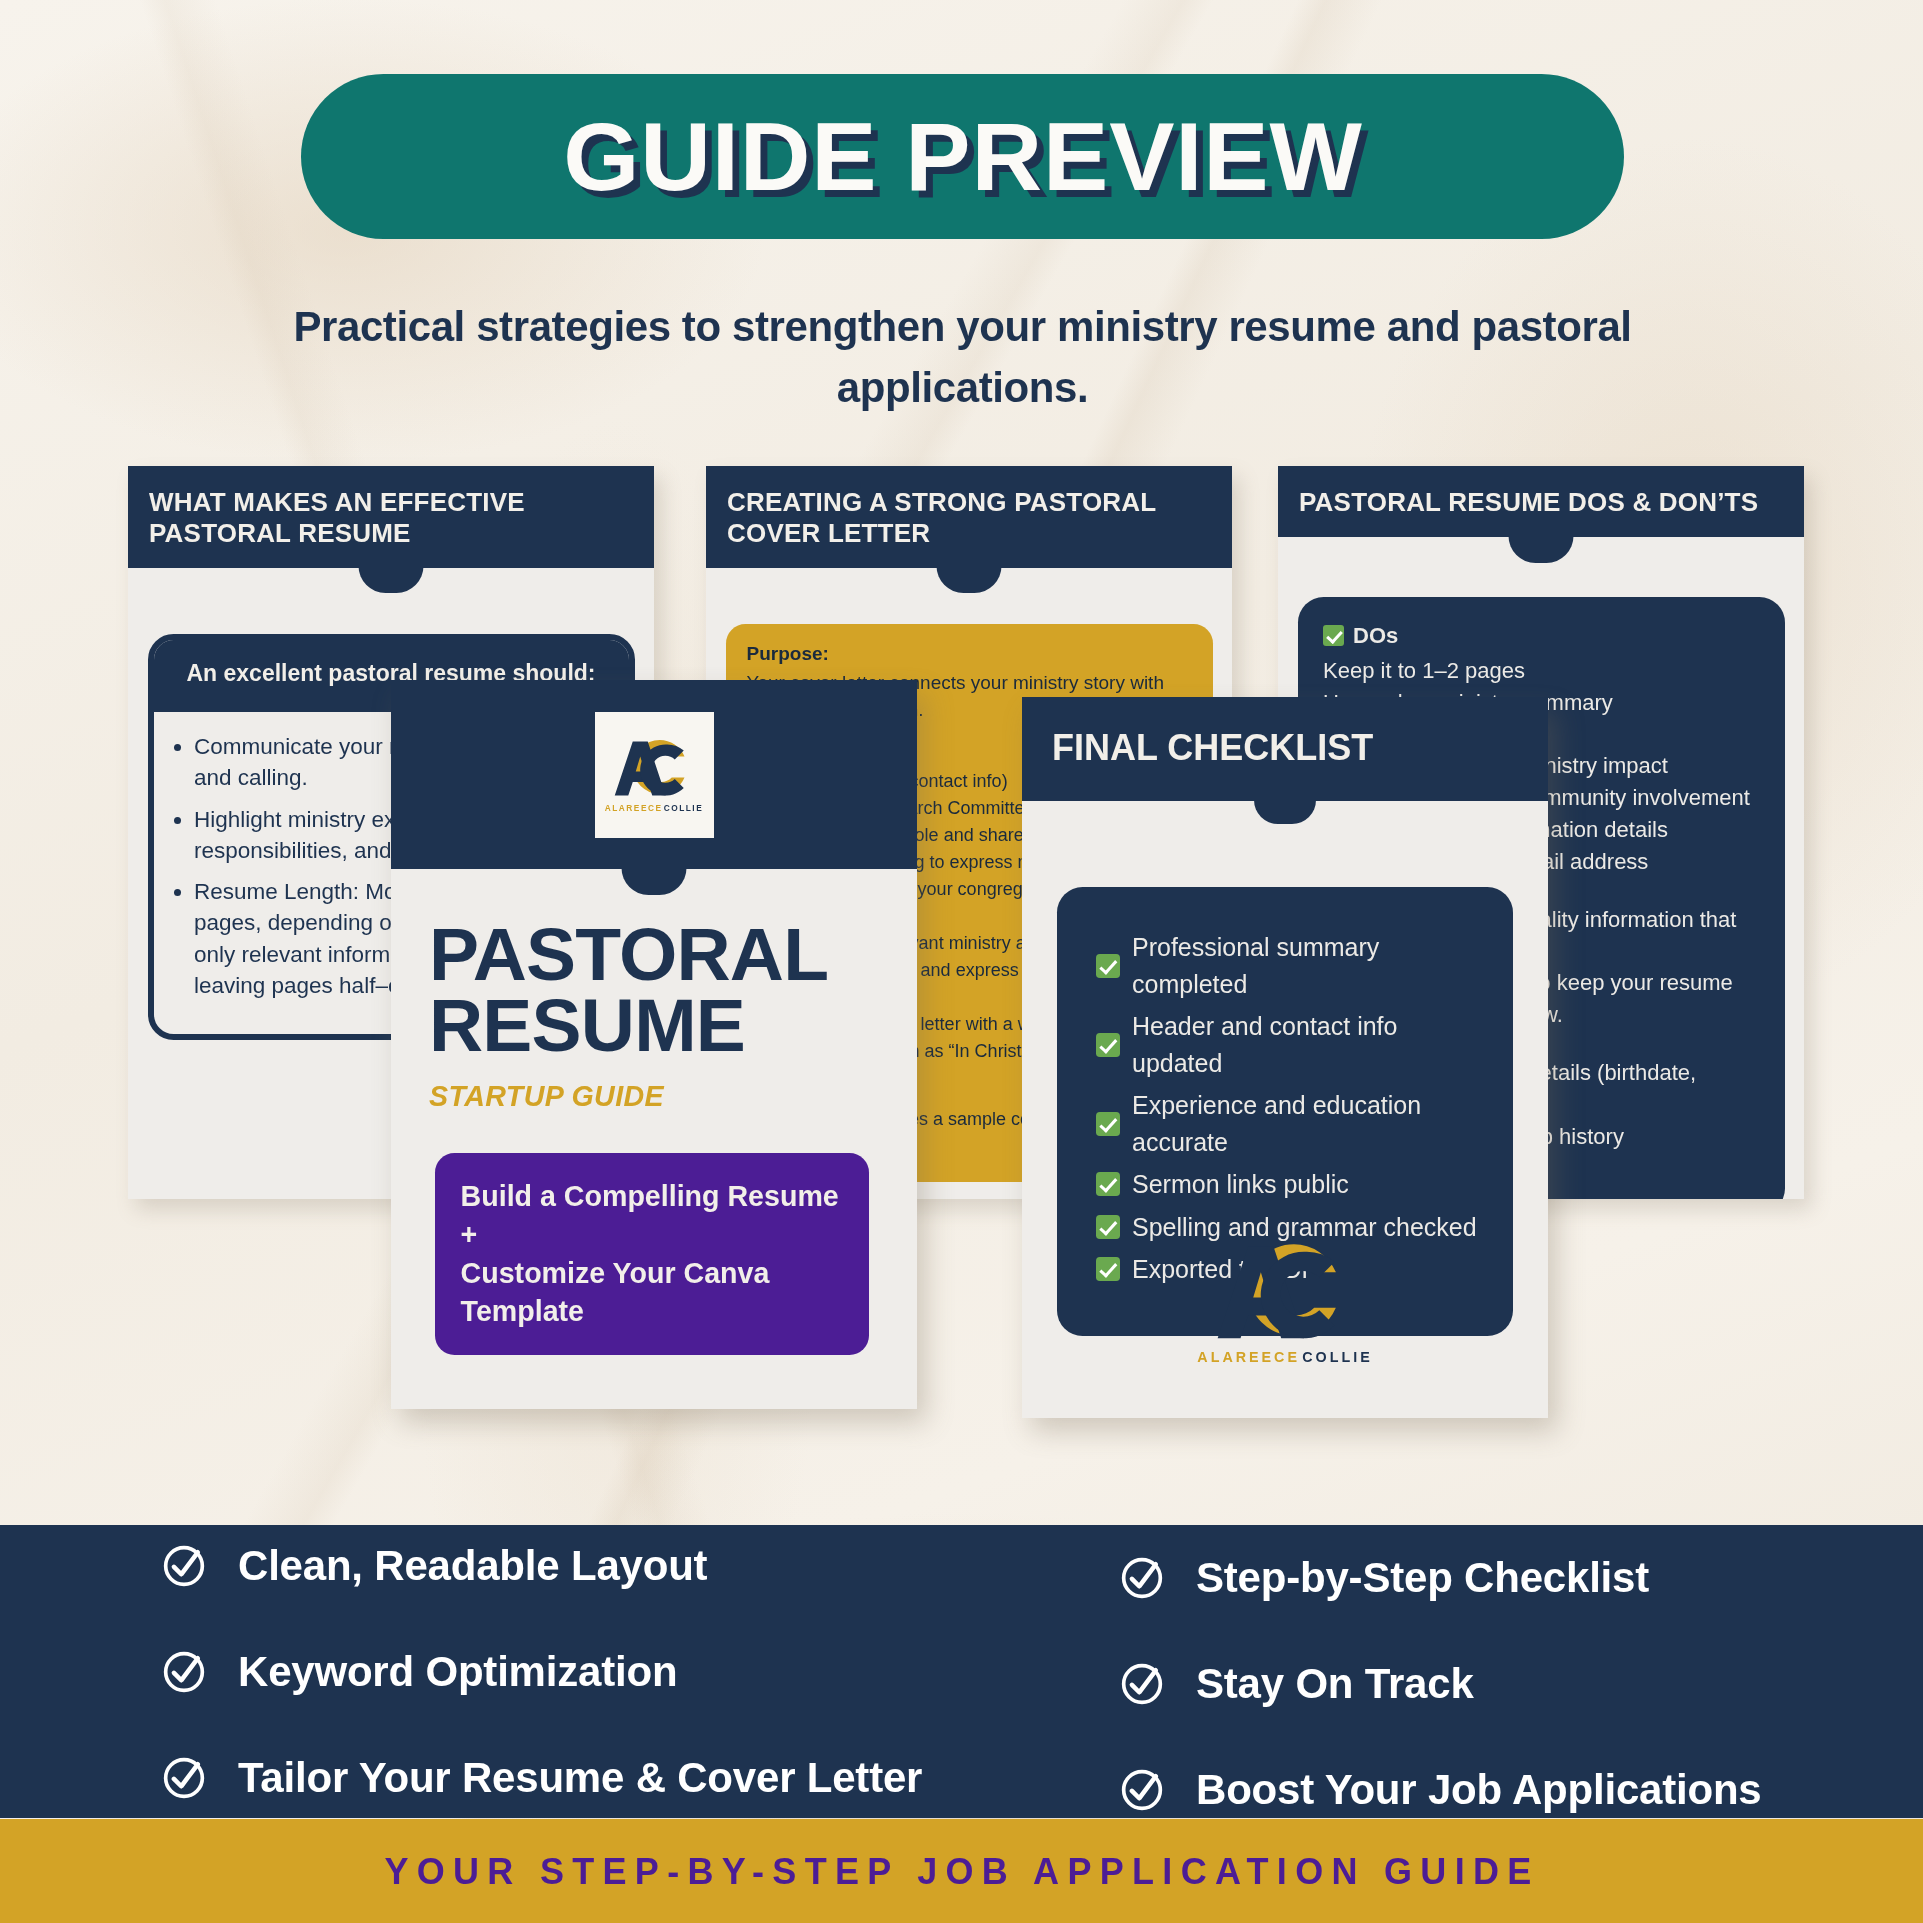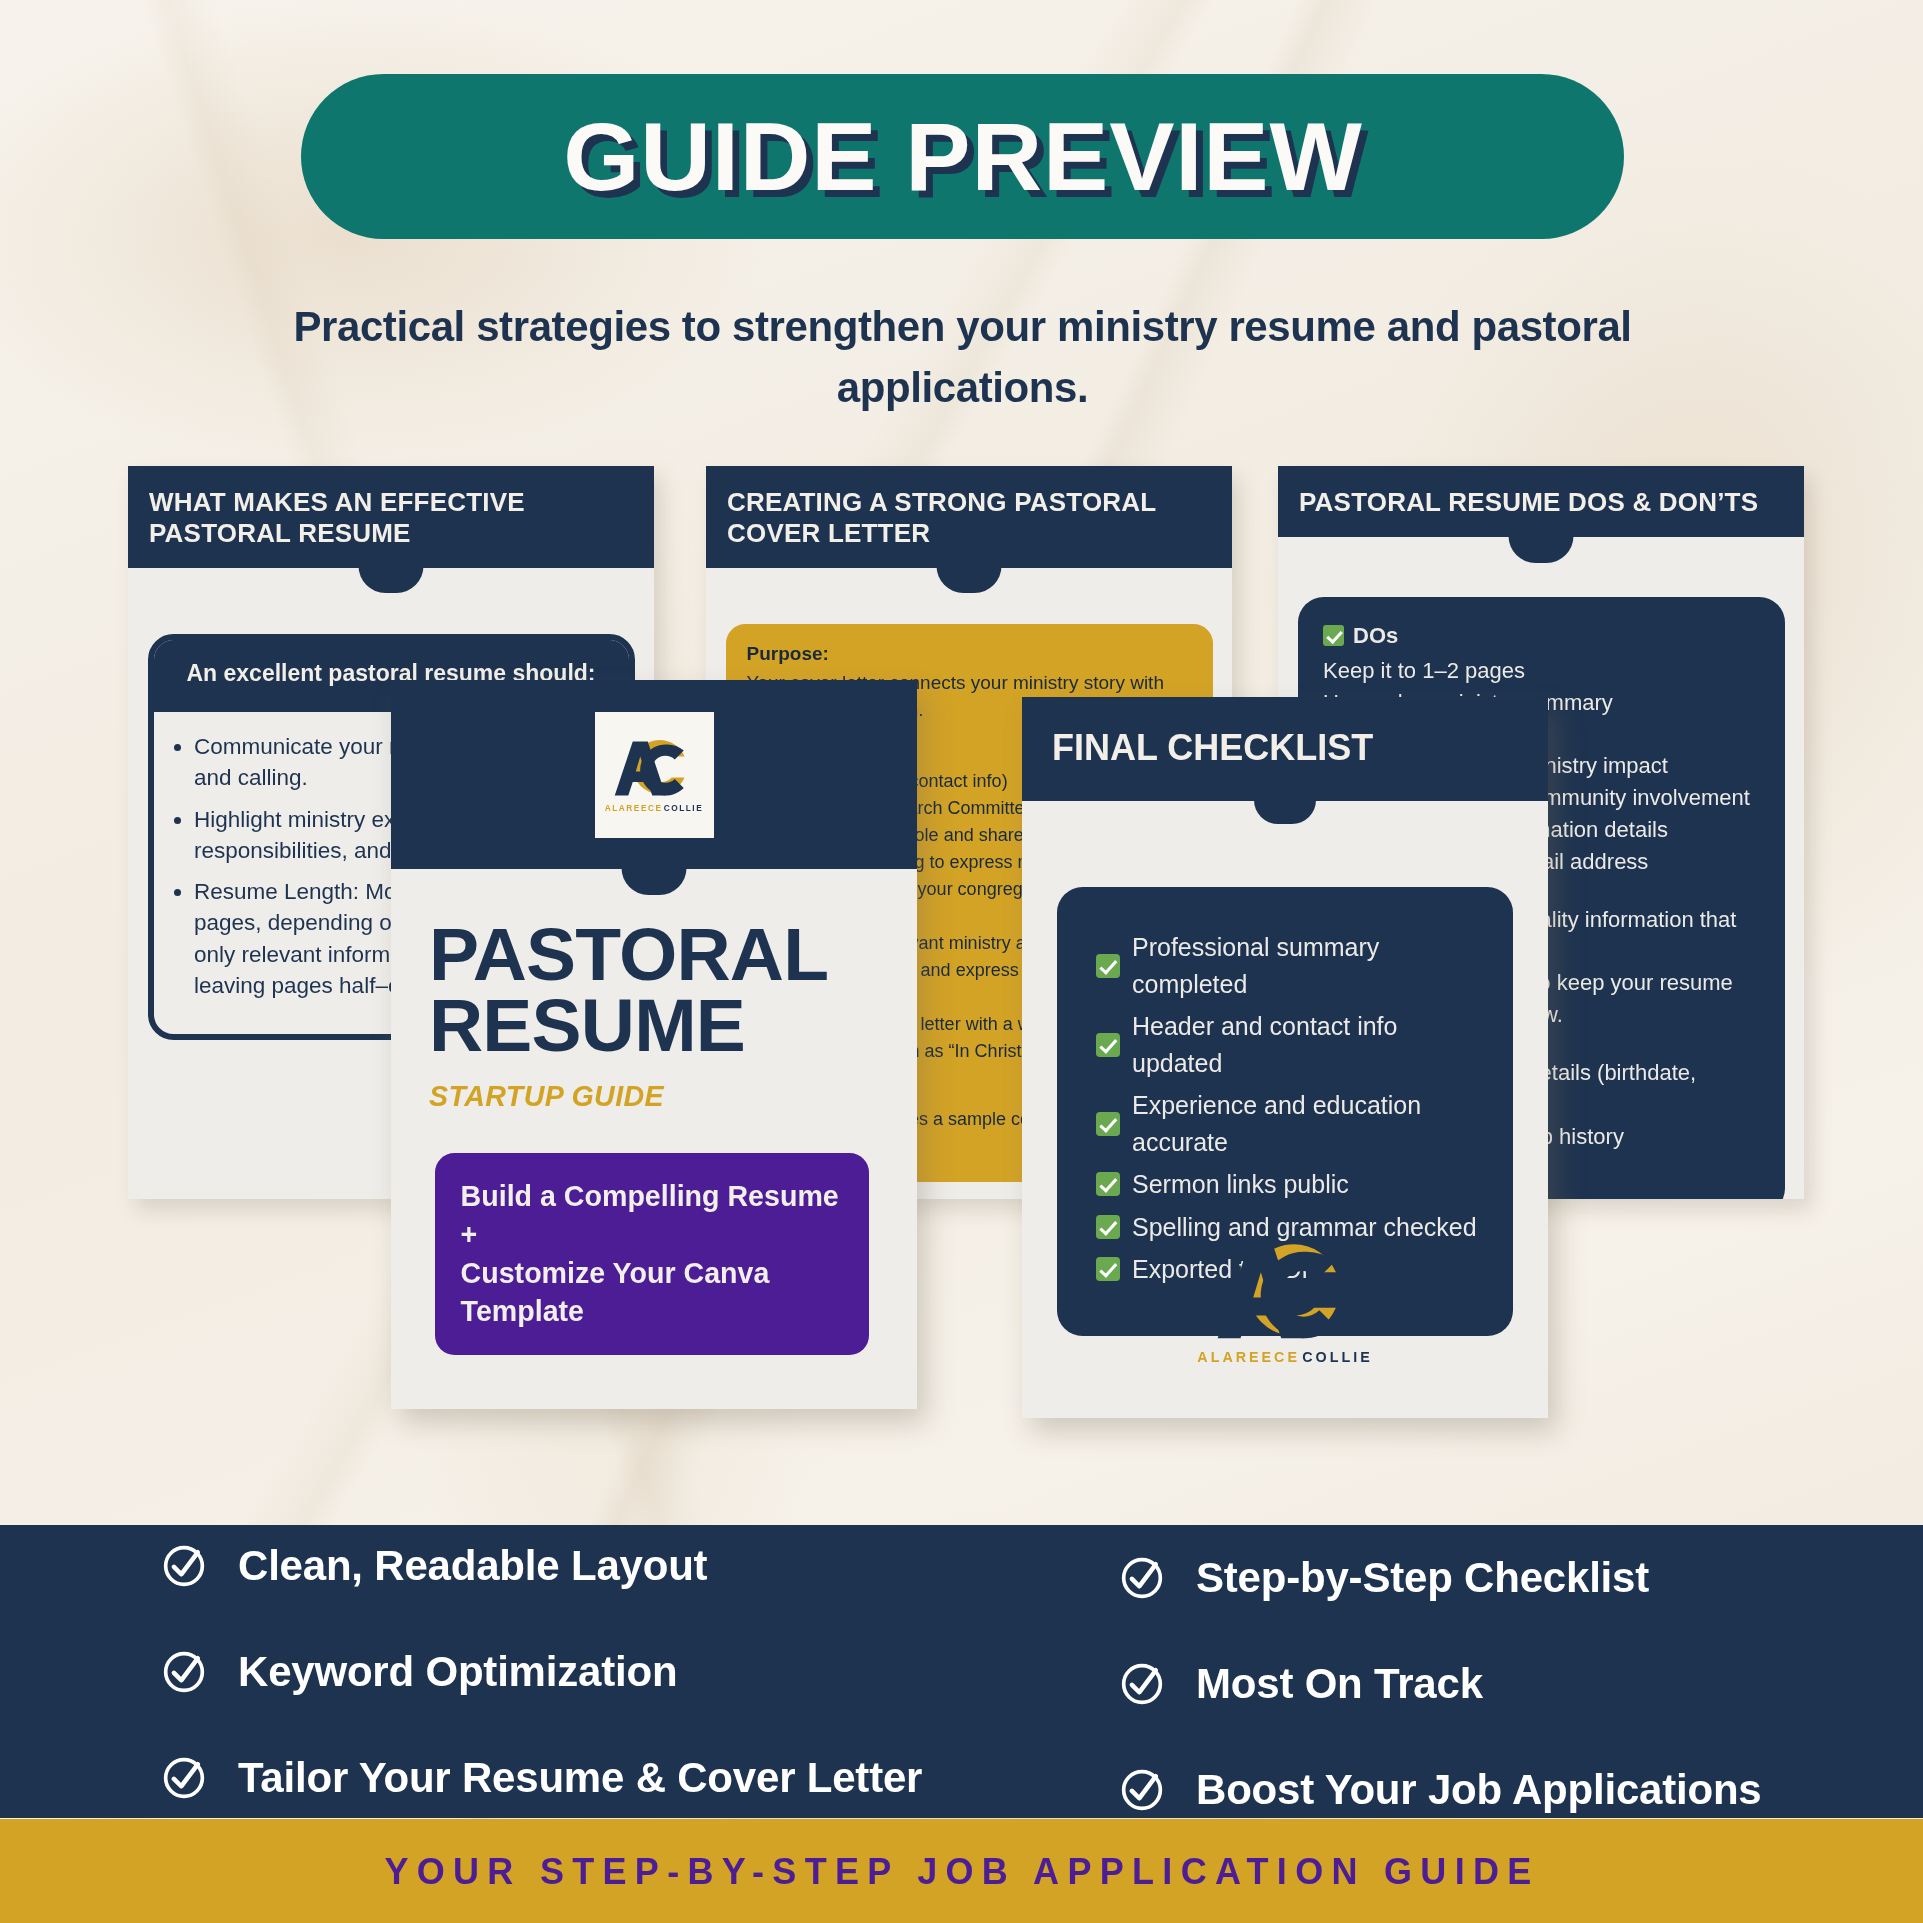--- a/index.html
+++ b/index.html
@@ -378,21 +378,21 @@
           <circle cx="24" cy="24" r="20" fill="none" stroke="#ffffff" stroke-width="4"></circle>
           <path d="M13 25 L21 33 L39 9" fill="none" stroke="#ffffff" stroke-width="5" stroke-linecap="round" stroke-linejoin="round"></path>
         </svg>
         <span class="feature-label">Step-by-Step Checklist</span>
       </div>
       <div class="feature-item">
         <svg class="chk-circle" viewBox="0 0 48 48">
           <circle cx="24" cy="24" r="20" fill="none" stroke="#ffffff" stroke-width="4"></circle>
           <path d="M13 25 L21 33 L39 9" fill="none" stroke="#ffffff" stroke-width="5" stroke-linecap="round" stroke-linejoin="round"></path>
         </svg>
-        <span class="feature-label">Most On Track</span>
+        <span class="feature-label">Stay On Track</span>
       </div>
       <div class="feature-item">
         <svg class="chk-circle" viewBox="0 0 48 48">
           <circle cx="24" cy="24" r="20" fill="none" stroke="#ffffff" stroke-width="4"></circle>
           <path d="M13 25 L21 33 L39 9" fill="none" stroke="#ffffff" stroke-width="5" stroke-linecap="round" stroke-linejoin="round"></path>
         </svg>
         <span class="feature-label">Boost Your Job Applications</span>
       </div>
     </div>
   </div>

